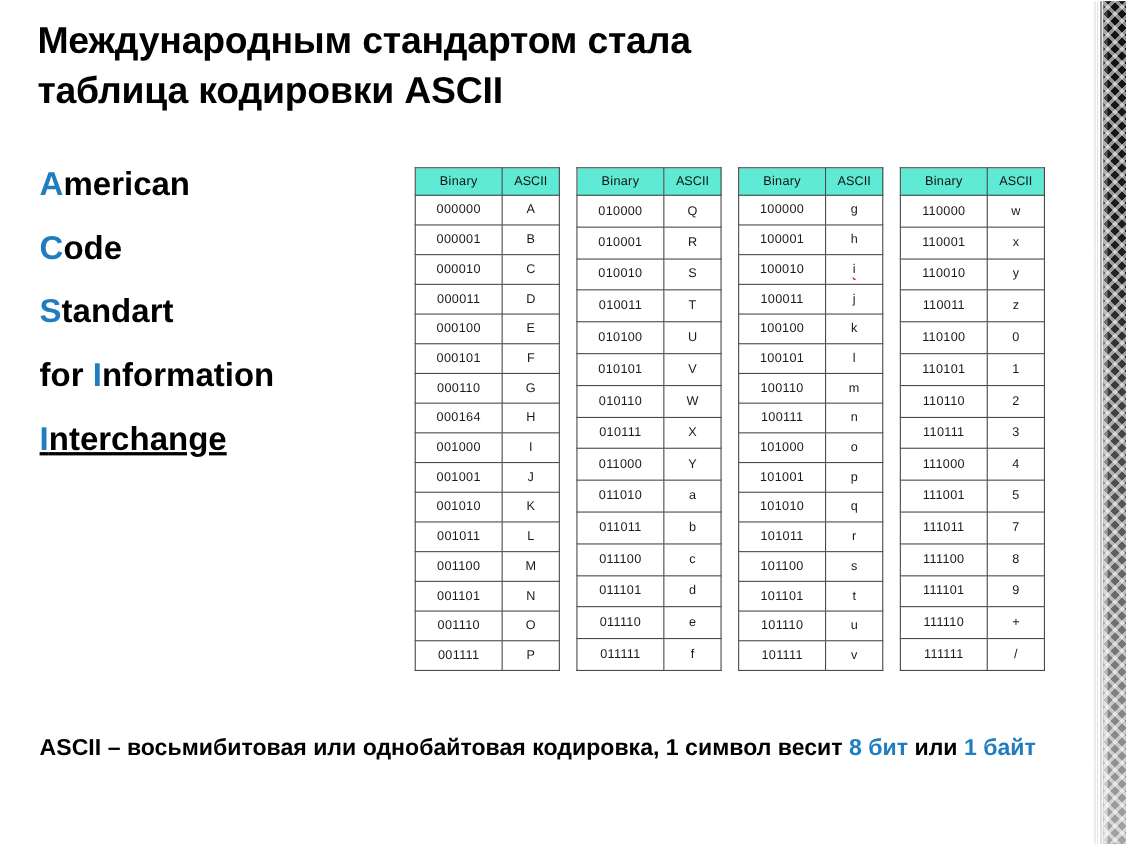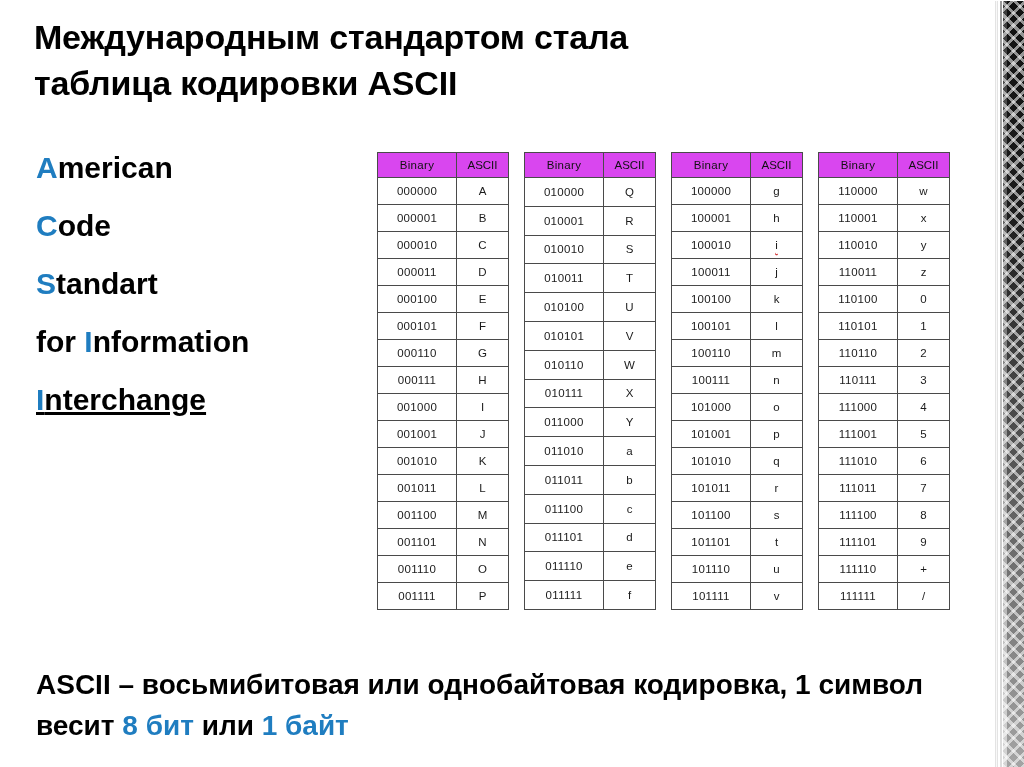--- a/index.html
+++ b/index.html
@@ -123,21 +123,21 @@
     border: 1px solid #4a4a4a;
     font-size: 11.5px;
     font-weight: normal;
     text-align: center;
     height: 26px;
     padding: 0 2px;
     color: #1a1a1a;
     font-family: "Liberation Sans", sans-serif;
   }
   table.ascii-table th {
-    background: #d946ef;
+    background: #5eead4;
     font-size: 11.5px;
     height: 24px;
     font-weight: normal;
     color: #111111;
   }
   table.ascii-table th.col-bin,
   table.ascii-table td.col-bin { width: 74px; letter-spacing: 0.3px; }
   table.ascii-table th.col-ascii,
   table.ascii-table td.col-ascii { width: 47px; }
   td.col-bin { font-size: 11.5px; }
@@ -149,21 +149,21 @@
     text-decoration-color: #cc2222;
     text-underline-offset: 2px;
   }
 
   
   .footer {
     position: absolute;
     left: 36px;
     top: 664px;
     width: 930px;
-    font-size: 28px;
+    font-size: 21px;
     font-weight: bold;
     line-height: 1.45;
     color: #000000;
   }
 </style>
 </head>
 <body>
 
 <div class="slide">
 
@@ -211,21 +211,21 @@
           </tr>
           <tr>
             <td class="col-bin">000101</td>
             <td class="col-ascii">F</td>
           </tr>
           <tr>
             <td class="col-bin">000110</td>
             <td class="col-ascii">G</td>
           </tr>
           <tr>
-            <td class="col-bin">000111</td>
+            <td class="col-bin">000164</td>
             <td class="col-ascii">H</td>
           </tr>
           <tr>
             <td class="col-bin">001000</td>
             <td class="col-ascii">I</td>
           </tr>
           <tr>
             <td class="col-bin">001001</td>
             <td class="col-ascii">J</td>
           </tr>
@@ -439,24 +439,20 @@
             <td class="col-bin">110111</td>
             <td class="col-ascii">3</td>
           </tr>
           <tr>
             <td class="col-bin">111000</td>
             <td class="col-ascii">4</td>
           </tr>
           <tr>
             <td class="col-bin">111001</td>
             <td class="col-ascii">5</td>
-          </tr>
-          <tr>
-            <td class="col-bin">111010</td>
-            <td class="col-ascii">6</td>
           </tr>
           <tr>
             <td class="col-bin">111011</td>
             <td class="col-ascii">7</td>
           </tr>
           <tr>
             <td class="col-bin">111100</td>
             <td class="col-ascii">8</td>
           </tr>
           <tr>

